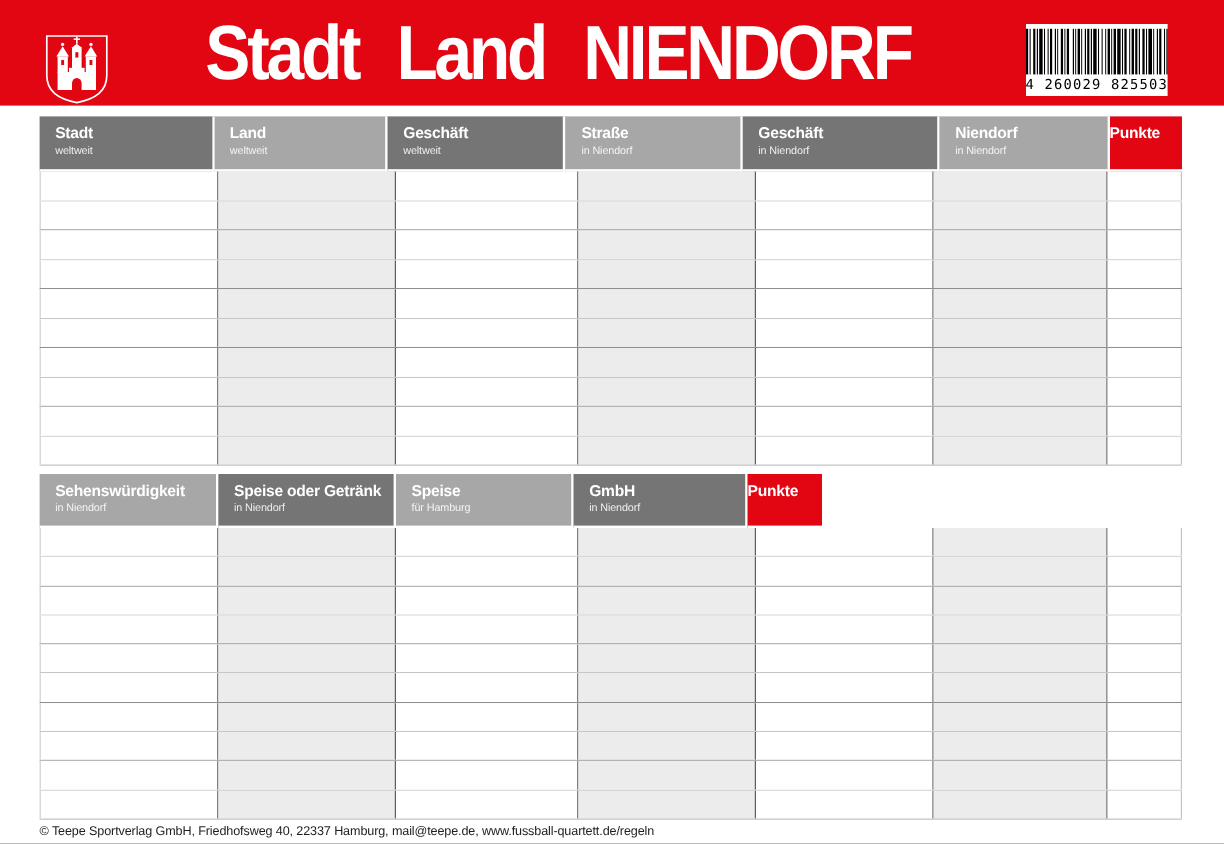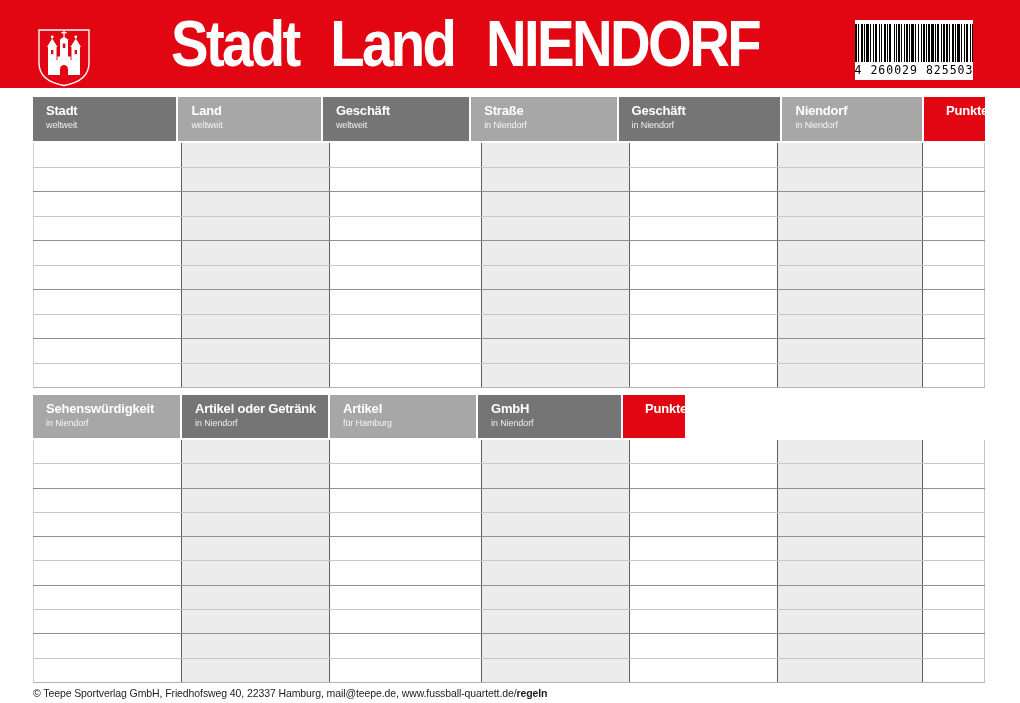--- a/index.html
+++ b/index.html
@@ -30,21 +30,21 @@
 
   
   .score-table { position:absolute; left:33px; width:952px; }
   .t1 { top:97px; }
   .t2 { top:395px; }
   .thead { display:flex; }
   .hcell {
     color:#fff; padding:6px 4px 0 13px; overflow:hidden;
     border-right:2px solid #ffffff; border-bottom:2px solid #ffffff;
   }
-  .hcell:last-child { border-right:none; padding-left:22px; }
+  .hcell:last-child { border-right:none; padding-left:0; }
   .hcell.dark  { background:#757575; }
   .hcell.light { background:#a7a7a7; }
   .hcell.red   { background:#e20613; }
   .hcell .t { font-weight:bold; font-size:13px; letter-spacing:-0.2px; line-height:16px; white-space:nowrap; }
   .hcell .s { font-size:9px; letter-spacing:-0.1px; color:rgba(255,255,255,0.88); line-height:12px; white-space:nowrap; }
   .t1 .thead { height:46px; } .t2 .thead { height:45px; }
 
   .trow { display:flex; }
   .t1 .trow { height:24.5px; } .t2 .trow { height:24.3px; }
   .trow:nth-child(odd)  { border-bottom:1px solid #c6c6c6; }
@@ -53,21 +53,21 @@
   .bcell { background:#ffffff; border-right:1px solid #5f5f5f; }
   .bcell:first-child { border-left:1px solid #d0d0d0; }
   .bcell:last-child  { border-right:1px solid #c4c4c4; }
   .bcell.shade { background:#ececec; }
 
   
   .footer {
     position:absolute; left:33px; top:687px; font-size:10.5px; color:#1d1d1b;
     letter-spacing:-0.1px; white-space:nowrap;
   }
-  .footer b { font-weight:bold; }
+  .footer b { font-weight:normal; }
 </style>
 </head>
 <body>
 
 <div class="page">
 
   <div class="banner">
     <svg class="crest" viewBox="0 0 56 60">
       <path d="M3,3 H53 V36 C53,50 42,56 28,58.5 C14,56 3,50 3,36 Z" fill="none" stroke="#ffffff" stroke-width="1.4"></path>
 
@@ -310,25 +310,25 @@
         </div>
       </div>
     </div>
   <div class="score-table t2">
       <div class="thead">
         <div class="hcell light" style="width: 149px;">
           <div class="t">Sehenswürdigkeit</div>
           <div class="s">in Niendorf</div>
         </div>
         <div class="hcell dark" style="width: 148px;">
-          <div class="t">Artikel oder Getränk</div>
+          <div class="t">Speise oder Getränk</div>
           <div class="s">in Niendorf</div>
         </div>
         <div class="hcell light" style="width: 148px;">
-          <div class="t">Artikel</div>
+          <div class="t">Speise</div>
           <div class="s">für Hamburg</div>
         </div>
         <div class="hcell dark" style="width: 145px;">
           <div class="t">GmbH</div>
           <div class="s">in Niendorf</div>
         </div>
         <div class="hcell red" style="width: 62px;">
           <div class="t">Punkte</div>
         </div>
       </div>

